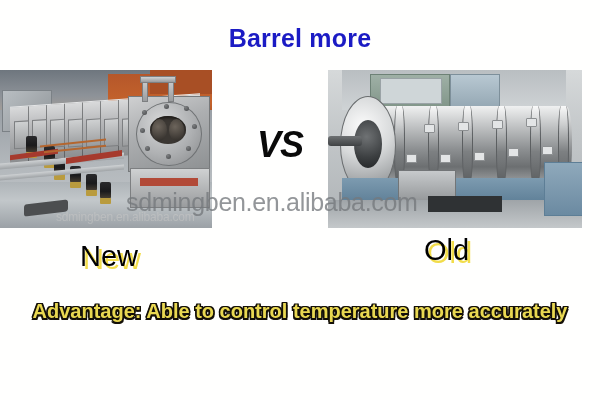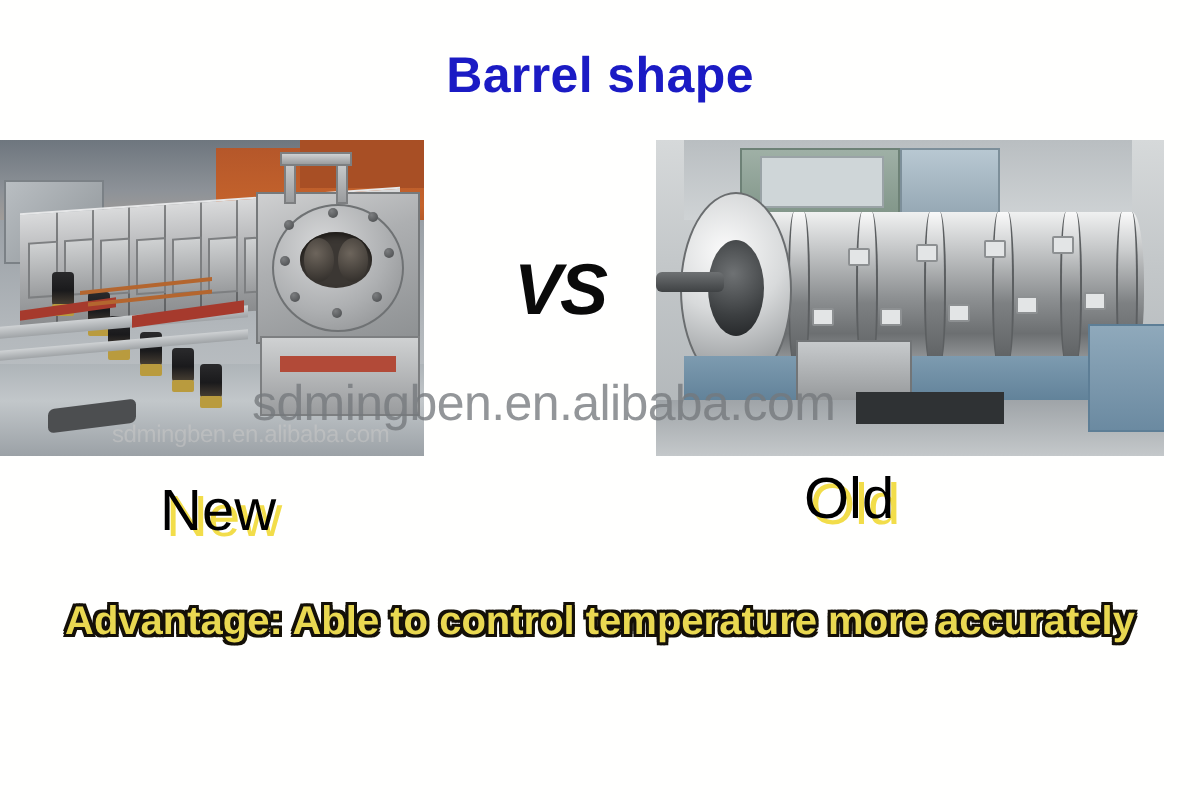--- a/index.html
+++ b/index.html
@@ -292,21 +292,21 @@
 
   
   .nb-label {
     position: absolute;
     font-size: 29px;
     color: #000000;
     text-shadow: 3px 3px 0 #f2dd4a;
     white-space: nowrap;
   }
   #label-new { left: 80px; top: 240px; }
-  #label-old { left: 402px; top: 234px; }
+  #label-old { left: 424px; top: 234px; }
 
   
   #advantage-text {
     position: absolute;
     left: 0;
     top: 300px;
     width: 600px;
     text-align: center;
     font-size: 20px;
     font-weight: bold;
@@ -319,21 +319,21 @@
        1.5px  1.5px 0 #141008,
        0px   -1.5px 0 #141008,
        0px    1.5px 0 #141008,
       -1.5px  0px  0 #141008,
        1.5px  0px  0 #141008;
   }
 </style>
 </head>
 <body>
 
-<div id="page-title">Barrel shape</div>
+<div id="page-title">Barrel more</div>
 
 <div class="photo" id="photo-new">
   <div class="ph-layer l-bg-top"></div>
   <div class="ph-layer l-bg-orange"></div>
   <div class="ph-layer l-bg-orange2"></div>
   <div class="ph-layer l-wall"></div>
   <div class="ph-layer l-panelbox"></div>
   <div class="ph-layer l-floor"></div>
 
   <div class="ph-layer l-barrel">

